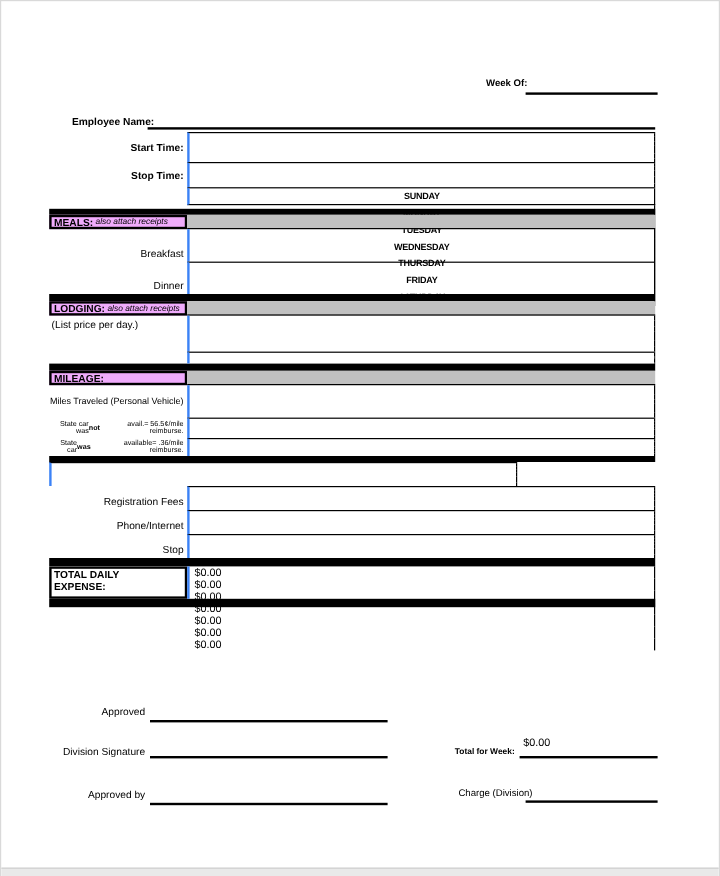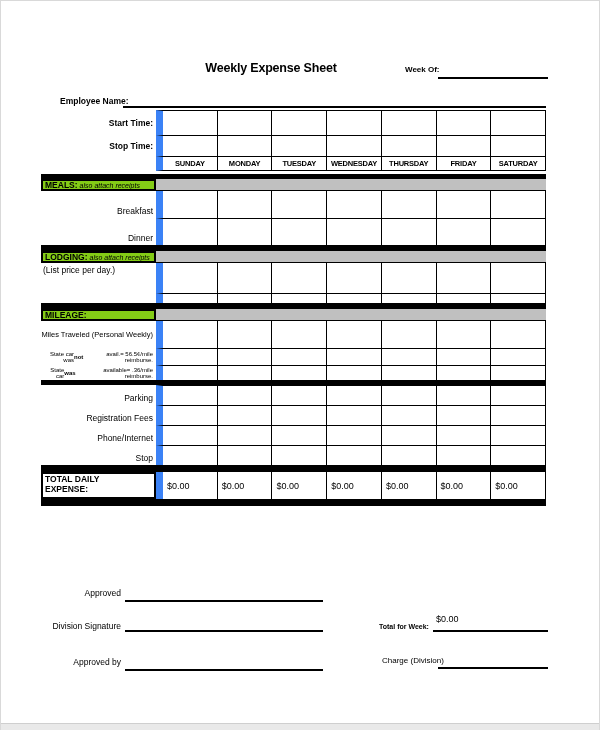--- a/index.html
+++ b/index.html
@@ -21,49 +21,48 @@
   
   .table { position:absolute; left:40px; top:109px; width:505px; }
   .trow { display:flex; width:505px; box-sizing:border-box; }
   .lbl { width:115px; box-sizing:border-box; font-size:8.5px; display:flex;
          justify-content:flex-end; align-items:center; padding-right:3px; text-align:right; }
   .lbl.bold { font-weight:bold; }
   .lbl.bottom { align-items:flex-end; padding-bottom:2px; }
   .lbl.tiny { font-size:6px; }
   .lbl-left { width:115px; box-sizing:border-box; font-size:8.5px; display:flex;
               justify-content:flex-start; align-items:flex-start; padding:2px 0 0 2px; }
-  .cells { width:390px; display:flex; box-sizing:border-box; border-left:7px solid #3b82f6; }
+  .cells { width:390px; display:flex; box-sizing:border-box; border-left:2px solid #3b82f6;flex-direction:column; }
   .cell { flex:1; box-sizing:border-box; border-right:1px solid #000; }
   .bt { border-top:1px solid #000; }
   .bb { border-bottom:1px solid #000; }
   .dayhdr .cell { text-align:center; font-size:7.5px; font-weight:bold; line-height:14px; letter-spacing:-0.2px; }
   .bar { width:505px; background:#000; }
   .grayrow { display:flex; width:505px; box-sizing:border-box; }
-  .seclabel { width:115px; box-sizing:border-box; background:#84cc16; border:2px solid #000;
+  .seclabel { width:115px; box-sizing:border-box; background:#f0abfc; border:2px solid #000;
               display:flex; align-items:center; padding-left:2px; white-space:nowrap; overflow:hidden; }
   .seclabel .t { font-size:8.5px; font-weight:bold; }
   .seclabel .n { font-size:7px; font-style:italic; margin-left:2px; }
   .grayfill { width:390px; box-sizing:border-box; border-bottom:1px solid #000; }
   .gap3 { height:3px; }
 
   .totalrow { display:flex; width:505px; box-sizing:border-box; height:27px; }
   .totallabel { width:115px; box-sizing:border-box; background:#fff; border:2px solid #000;
                 display:flex; align-items:flex-end; padding:0 12px 3px 2px; font-size:8.5px; font-weight:bold; }
   .totalrow .cells .cell { font-size:9px; display:flex; align-items:center; padding-left:4px; }
 
   
   .f-lbl { position:absolute; font-size:8.5px; }
   .f-line { position:absolute; height:2px; background:#000; }
 </style>
 </head>
 <body>
 
 <div class="page">
 
-  <div class="title">Weekly Expense Sheet</div>
   <div class="weekof-label">Week Of:</div>
   <div class="weekof-line"></div>
   <div class="emp-label">Employee Name:</div>
   <div class="emp-line"></div>
 
   <div class="table">
 
     <div class="trow" style="height:25px">
       <div class="lbl bold">Start Time:</div>
       <div class="cells bt">
@@ -171,21 +170,21 @@
     </div>
 
     <div class="bar" style="height:6px"></div>
     <div class="grayrow" style="height:12px">
       <div class="seclabel">
         <span class="t">MILEAGE:</span>
       </div>
       <div class="grayfill" style="background:#c0c0c0"></div>
     </div>
     <div class="trow" style="height:27px">
-      <div class="lbl" style="font-size:7.5px">Miles Traveled (Personal Weekly)</div>
+      <div class="lbl" style="font-size:7.5px">Miles Traveled (Personal Vehicle)</div>
       <div class="cells">
           <div class="cell"></div>
           <div class="cell"></div>
           <div class="cell"></div>
           <div class="cell"></div>
           <div class="cell"></div>
           <div class="cell"></div>
           <div class="cell"></div>
         </div>
     </div>
@@ -217,21 +216,20 @@
           <div class="cell"></div>
           <div class="cell"></div>
           <div class="cell"></div>
           <div class="cell"></div>
           <div class="cell"></div>
         </div>
     </div>
 
     <div class="bar" style="height:5px"></div>
     <div class="trow" style="height:20px">
-      <div class="lbl bottom">Parking</div>
       <div class="cells bt">
           <div class="cell"></div>
           <div class="cell"></div>
           <div class="cell"></div>
           <div class="cell"></div>
           <div class="cell"></div>
           <div class="cell"></div>
           <div class="cell"></div>
         </div>
     </div>

